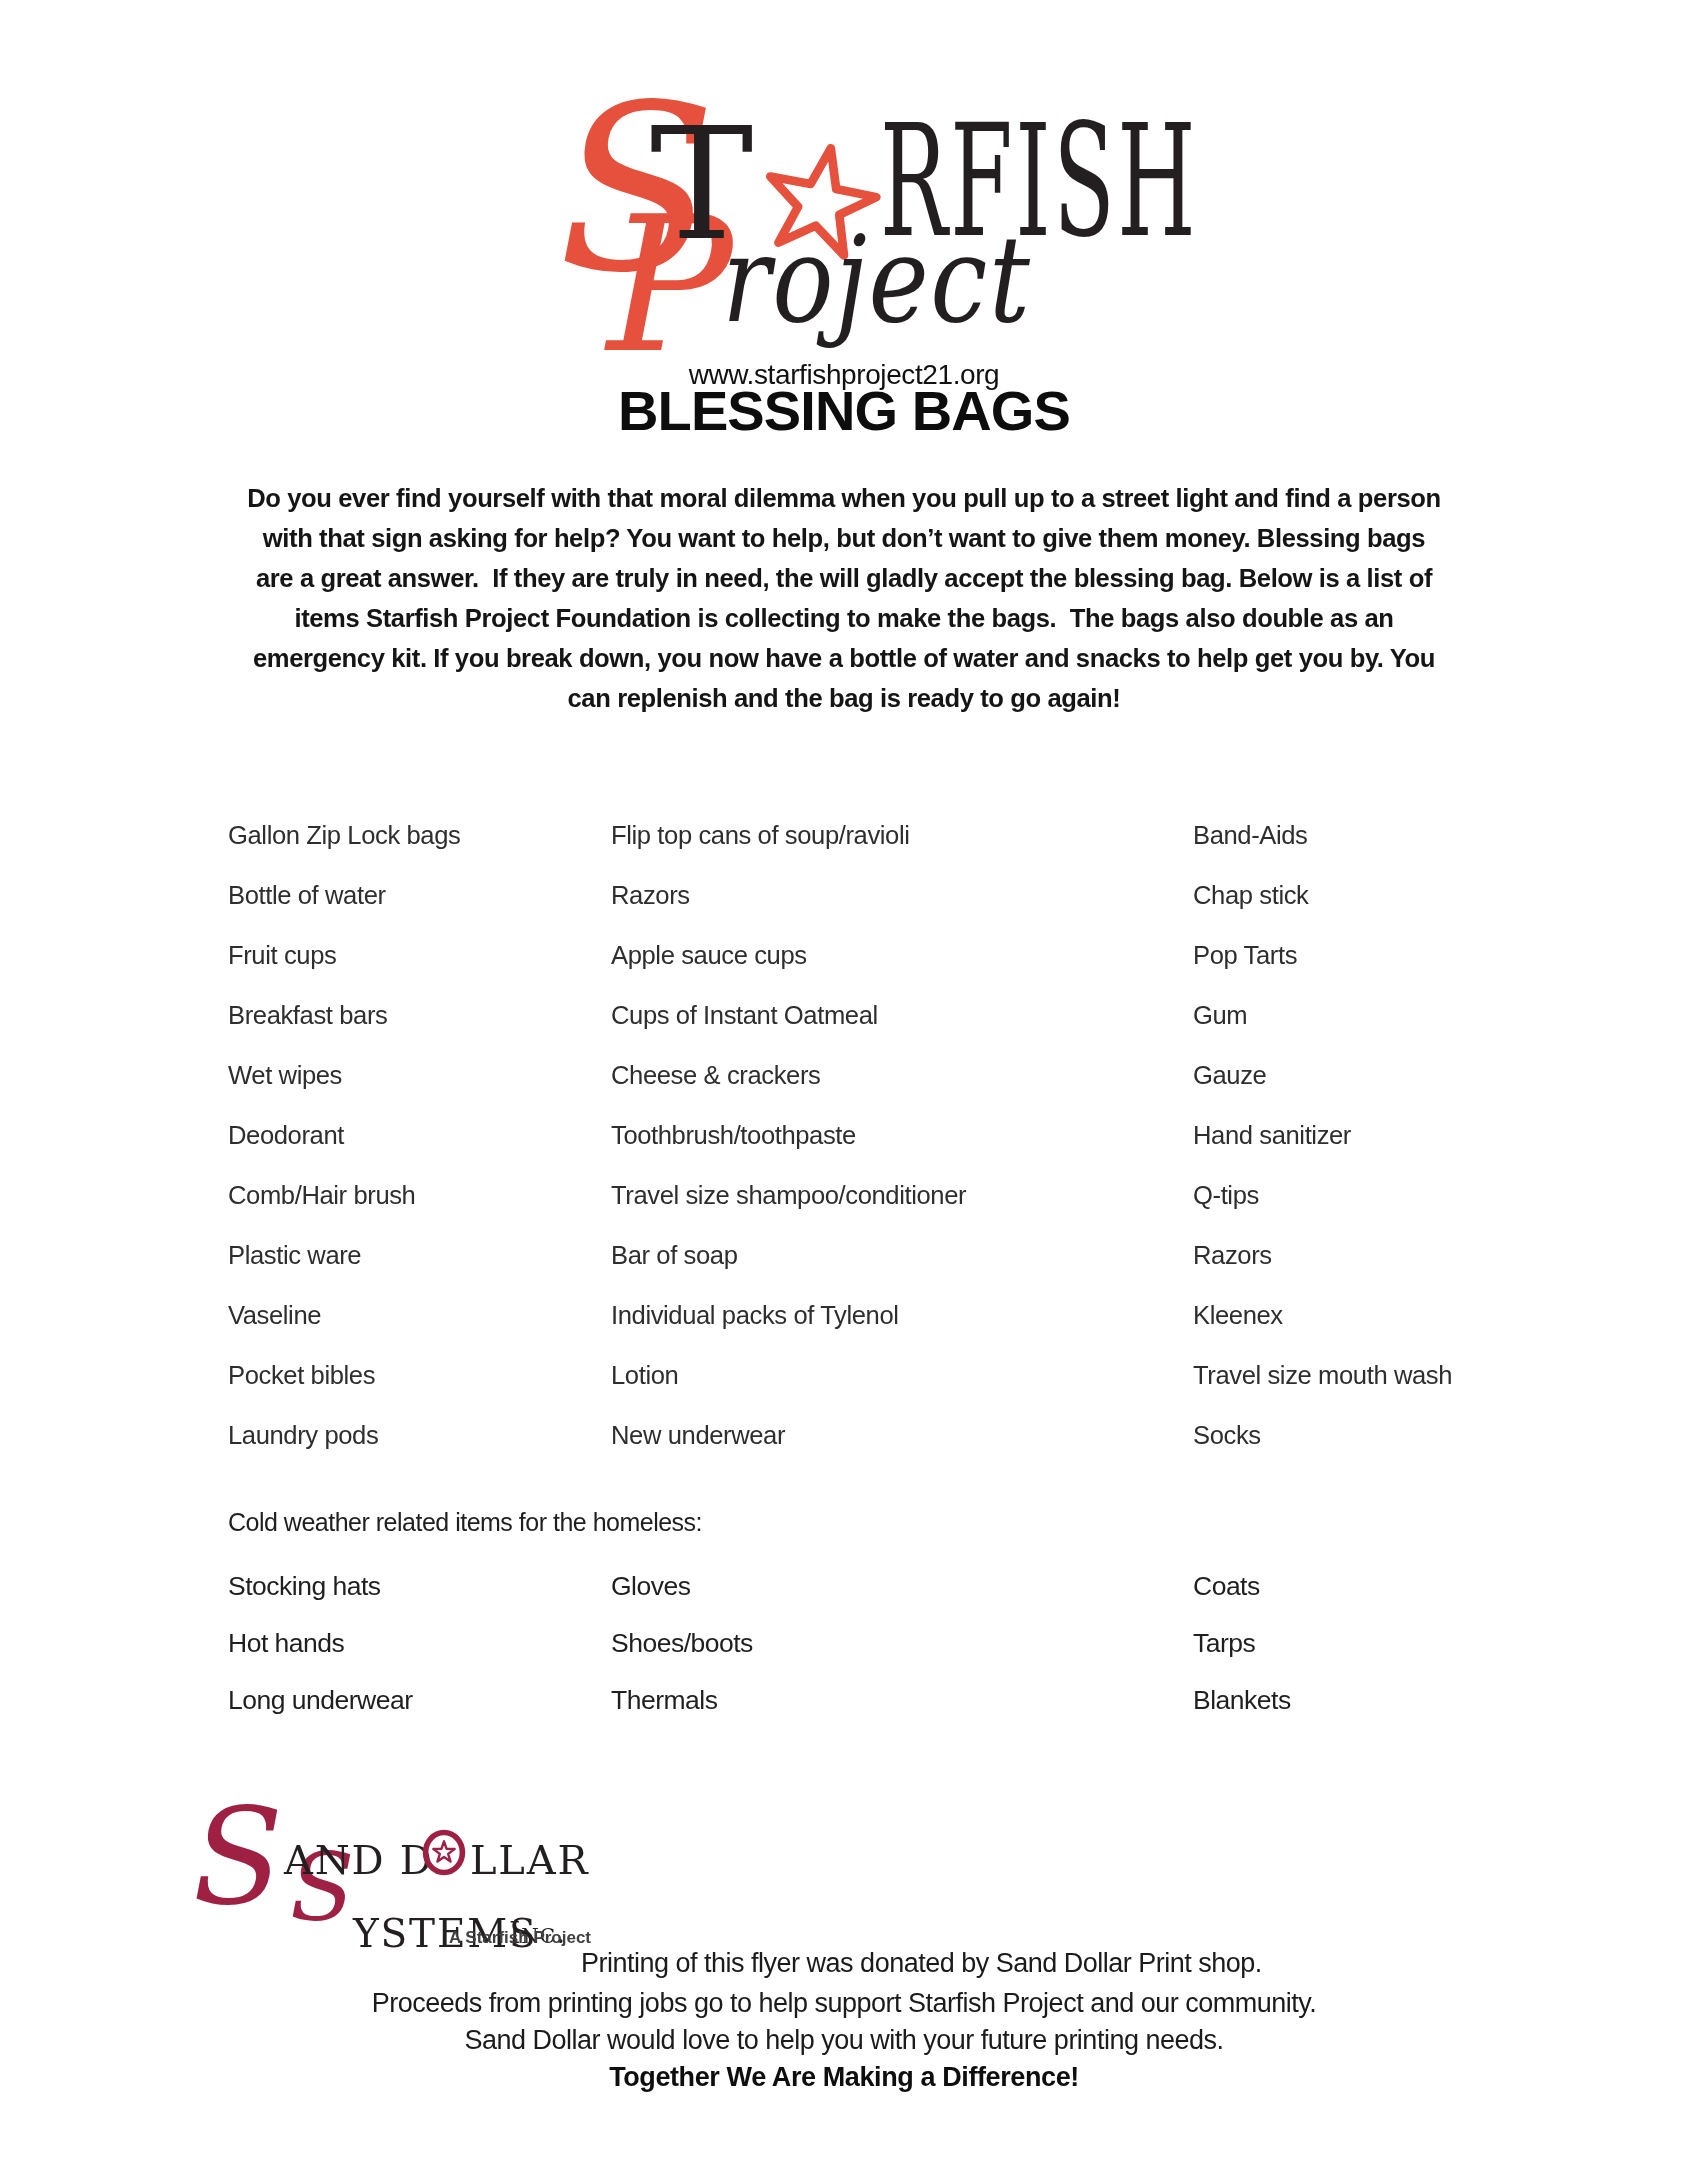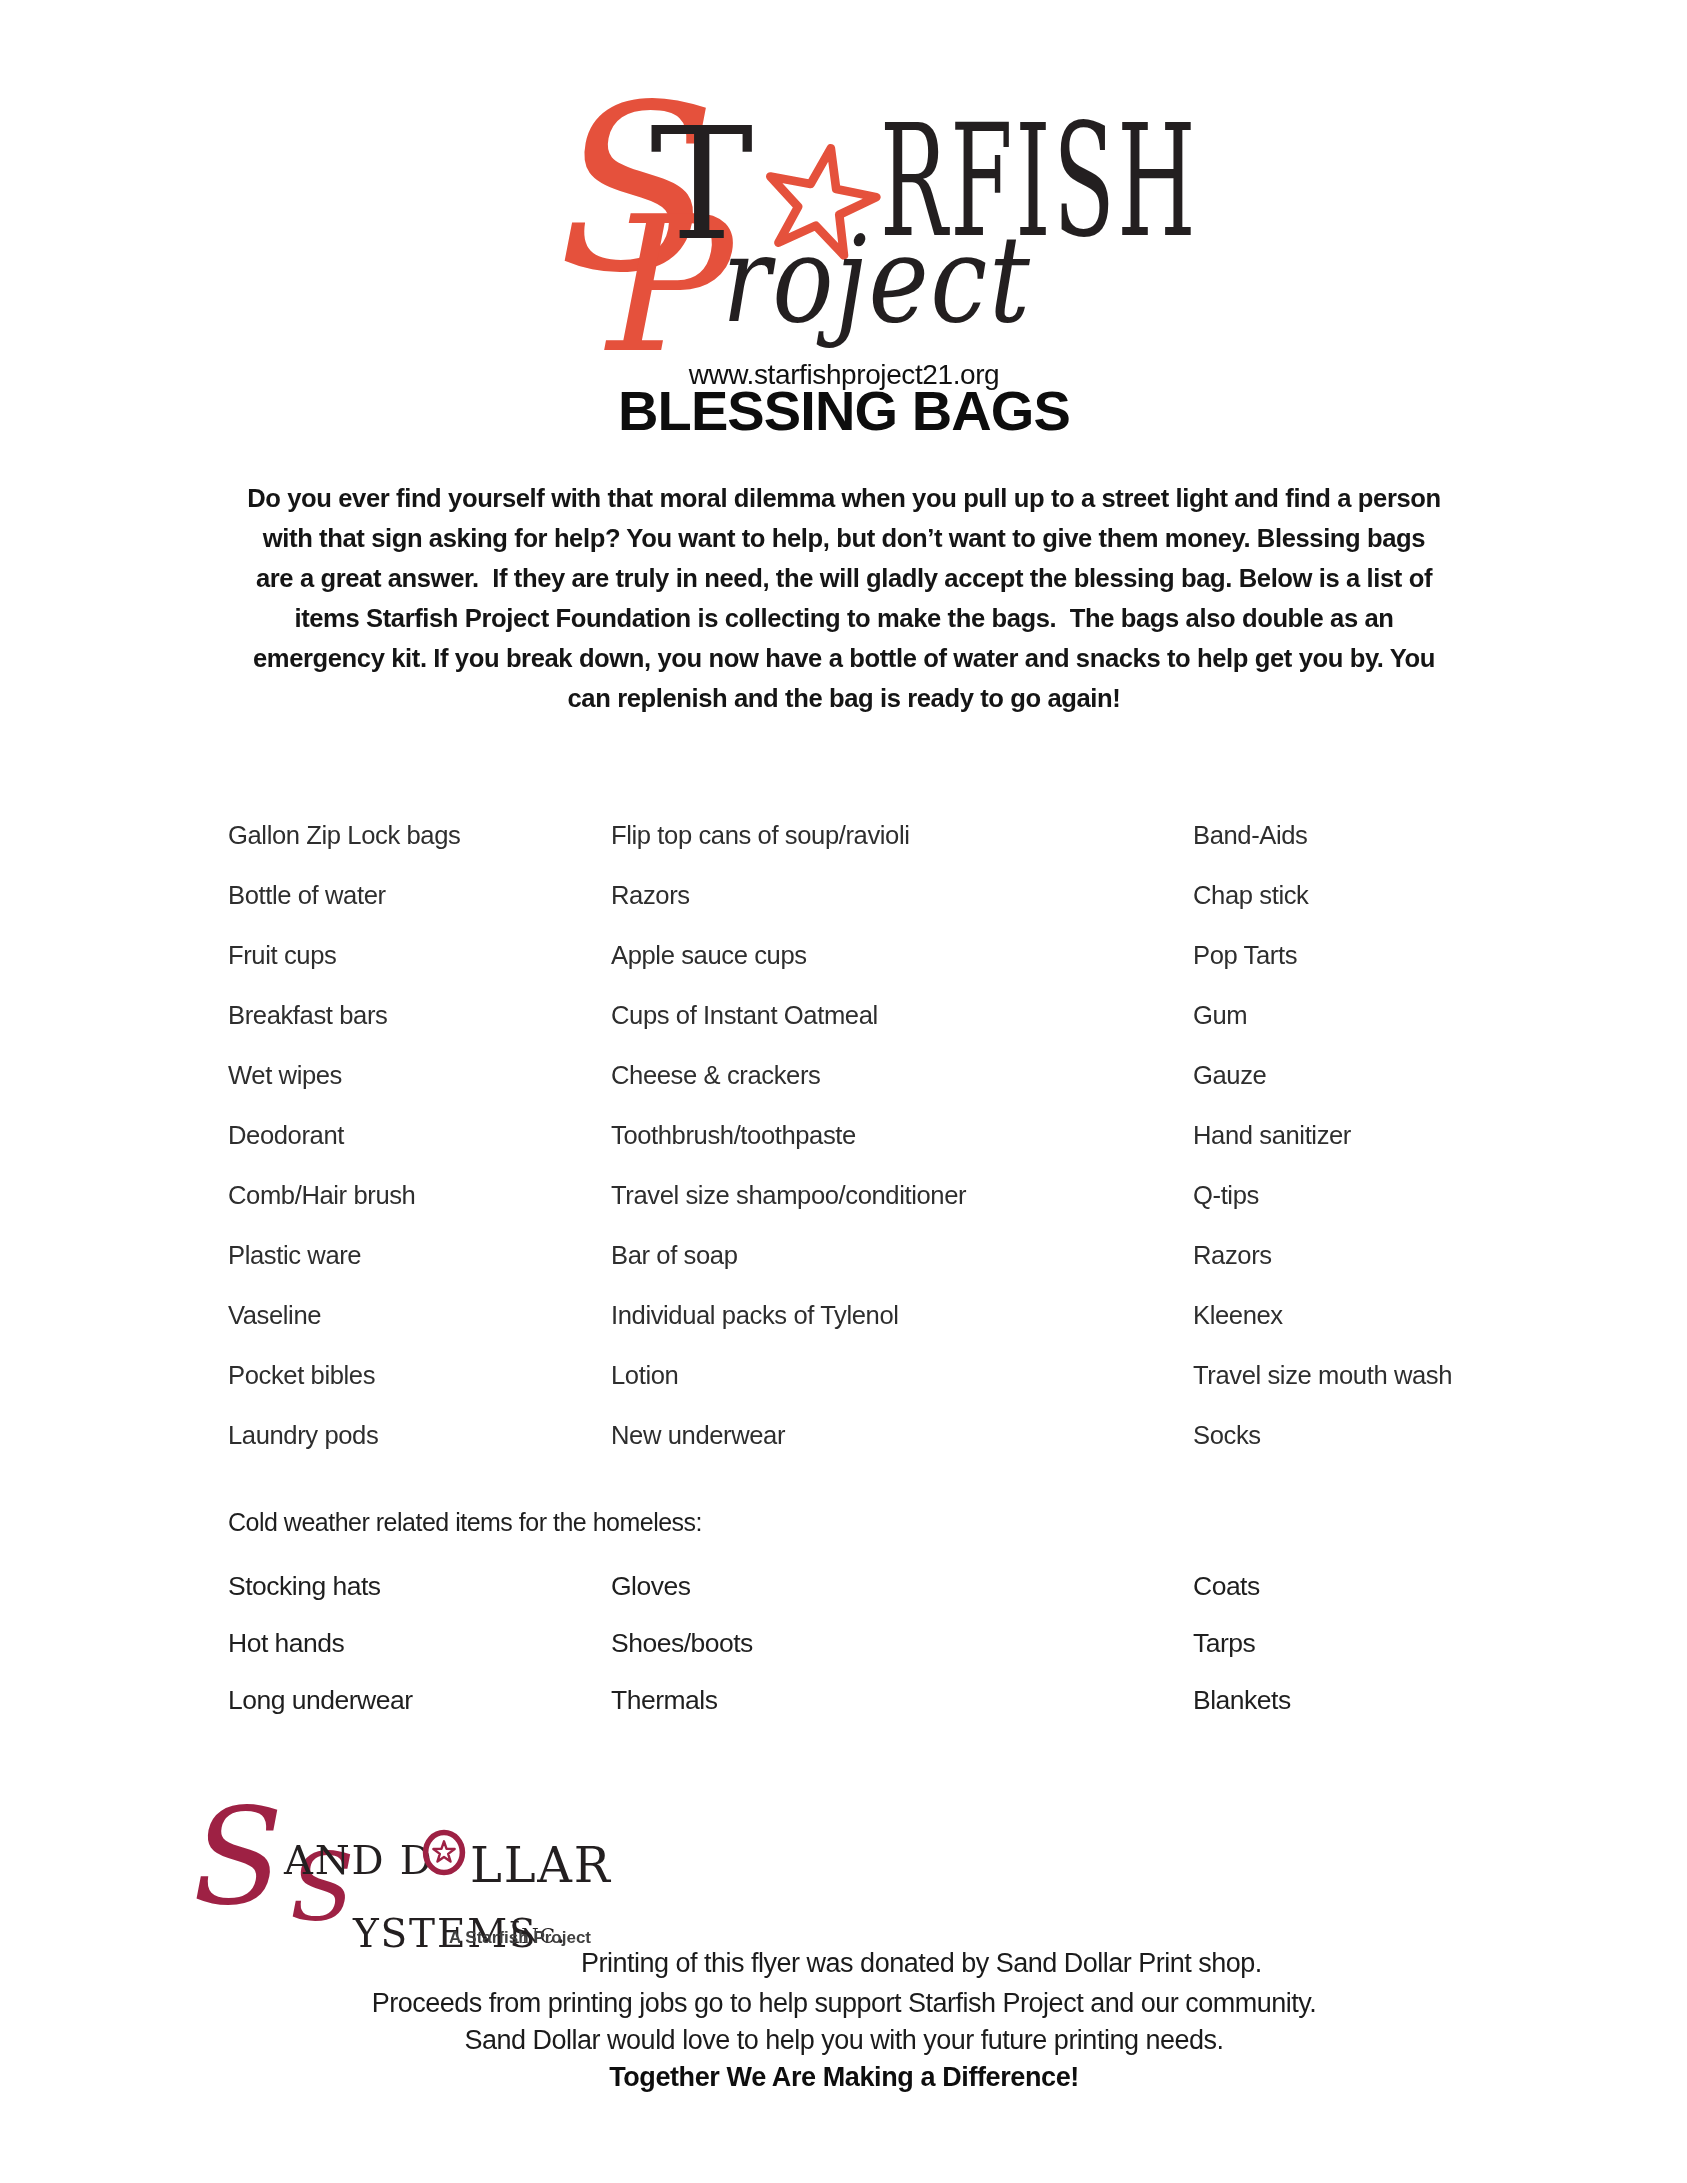--- a/index.html
+++ b/index.html
@@ -65,21 +65,21 @@
   .cold-col .li{display:block;line-height:57px;white-space:nowrap;}
 
   
   .sd-logo{position:absolute;left:198px;top:1819px;width:415px;height:141px;}
   .sd-s1{
     position:absolute;left:-5.3px;top:-39px;color:#9e2144;
     font-family:"DejaVu Serif", serif;font-style:italic;font-size:132px;line-height:normal;
   }
   .sd-and{position:absolute;left:86px;top:17.6px;font-family:"DejaVu Serif", serif;font-size:40px;letter-spacing:1.8px;color:#231f20;white-space:nowrap;}
   .sd-dollar-icon{position:absolute;left:222px;top:8.8px;width:48px;height:49px;}
-  .sd-llar{position:absolute;left:272px;top:17.6px;font-family:"DejaVu Serif", serif;font-size:48px;letter-spacing:1.8px;color:#231f20;white-space:nowrap;}
+  .sd-llar{position:absolute;left:272px;top:17.6px;font-family:"DejaVu Serif", serif;font-size:40px;letter-spacing:1.8px;color:#231f20;white-space:nowrap;}
   .sd-s2{
     position:absolute;left:92px;top:14px;color:#9e2144;
     font-family:"DejaVu Serif", serif;font-style:italic;font-size:94px;line-height:normal;
   }
   .sd-ystems{position:absolute;left:155px;top:92px;font-family:"DejaVu Serif", serif;font-size:39px;letter-spacing:1.8px;color:#231f20;white-space:nowrap;}
   .sd-inc{position:absolute;left:311px;top:97px;font-family:"DejaVu Serif", serif;font-variant:small-caps;font-size:29px;letter-spacing:0.9px;color:#231f20;}
   .sd-tagline{position:absolute;left:251px;top:109px;font-size:17px;font-weight:700;color:#404040;white-space:nowrap;}
 
   
   .footer-line{position:absolute;font-size:27px;line-height:34px;letter-spacing:-0.5px;color:#1b1b1b;white-space:nowrap;}

